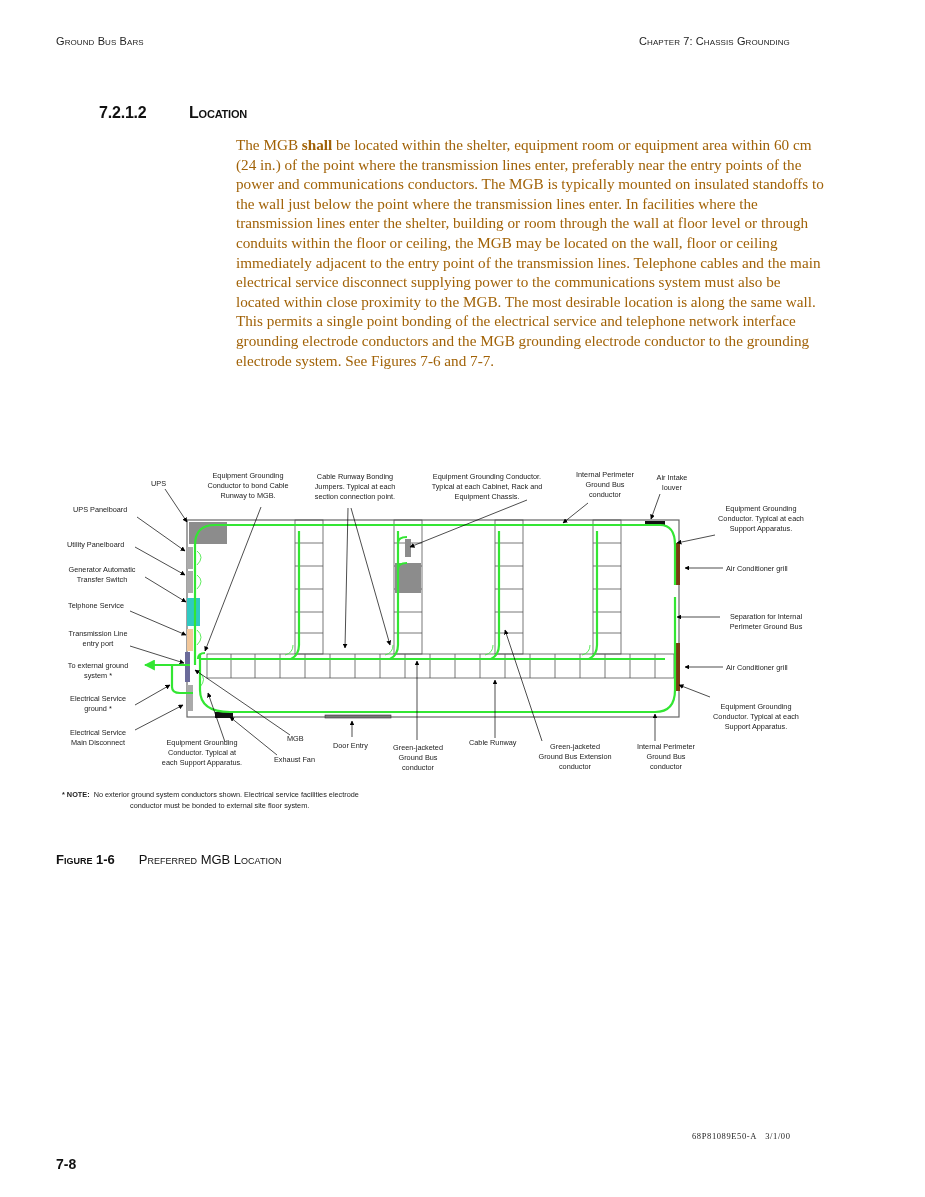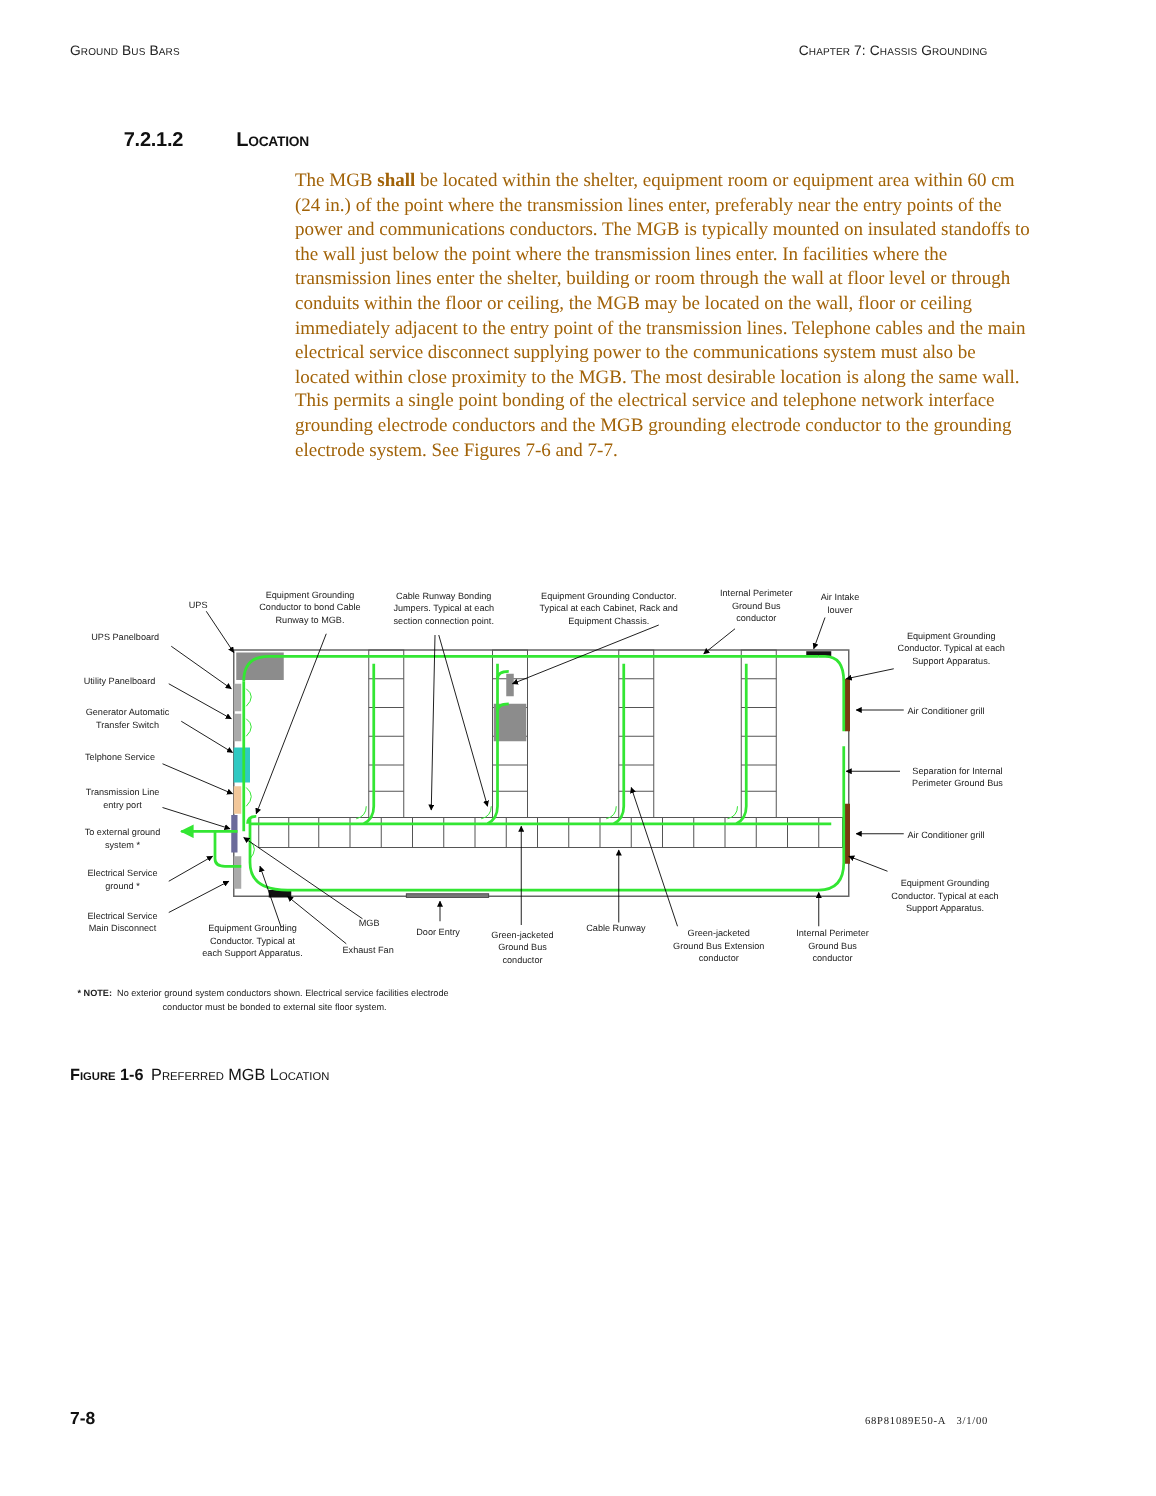--- a/index.html
+++ b/index.html
@@ -10,22 +10,22 @@
     .section-title { position: absolute; top: 104px; left: 56px; font-family: "Liberation Sans", sans-serif; font-weight: bold; font-size: 16px; letter-spacing: -0.2px; margin-left: 43px; }
     .section-title .num { display: inline-block; width: 90px; }
     .section-title .name { font-variant: small-caps; }
     .body-text { position: absolute; top: 135px; left: 236px; width: 590px; font-family: "Liberation Serif", serif; font-size: 15.2px; line-height: 19.6px; color: #a16207; }
     .diagram { position: absolute; left: 55px; top: 465px; width: 780px; height: 320px; }
     .diagram svg text { font-family: "Liberation Sans", sans-serif; font-size: 7.3px; fill: #222; }
     .note { position: absolute; top: 790px; left: 62px; font-family: "Liberation Sans", sans-serif; font-size: 7.3px; color: #222; line-height: 10.5px; }
     .note .indent { padding-left: 68px; display: block; }
     .caption { position: absolute; top: 852px; left: 56px; font-family: "Liberation Sans", sans-serif; font-size: 13px; color: #111; }
     .caption .fig { font-weight: bold; font-variant: small-caps; }
-    .caption .title { font-variant: small-caps; margin-left: 6px; }
-    .footer-page { position: absolute; top: 1126px; left: 56px; font-family: "Liberation Sans", sans-serif; font-weight: bold; font-size: 14px; }
+    .caption .title { font-variant: small-caps; margin-left: 24px; }
+    .footer-page { position: absolute; top: 1156px; left: 56px; font-family: "Liberation Sans", sans-serif; font-weight: bold; font-size: 14px; }
     .footer-doc { position: absolute; top: 1131px; left: 692px; font-family: Liberation Serif, serif; font-size: 8.5px; color: #222; letter-spacing: 0.6px; word-spacing: 6px; }
   </style>
 </head>
 <body>
 
 <div class="hdr hdr-left">Ground Bus Bars</div>
 <div class="hdr hdr-right">Chapter 7: Chassis Grounding</div>
 
 <div class="section-title">
   <span class="num">7.2.1.2</span><span class="name">Location</span>

